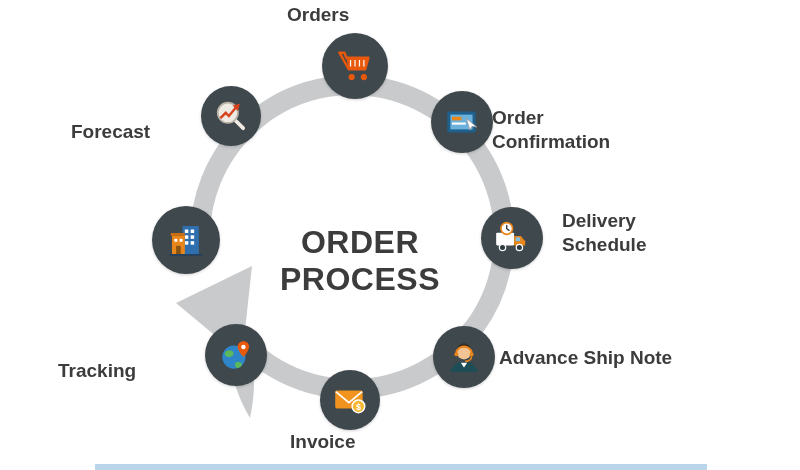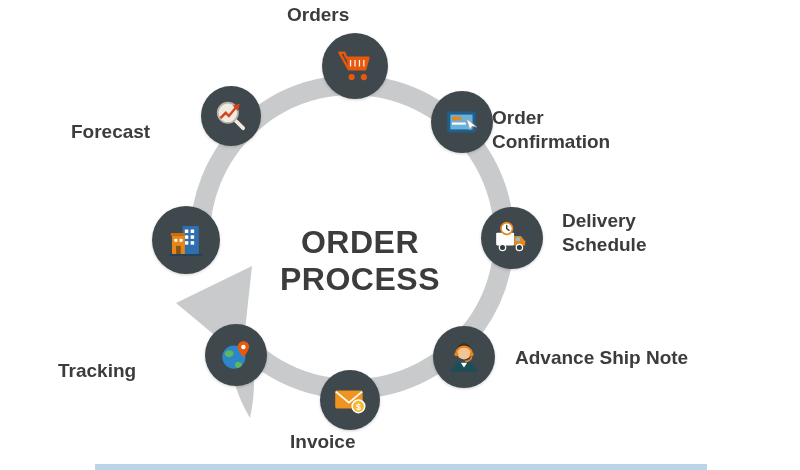--- a/index.html
+++ b/index.html
@@ -151,21 +151,21 @@
       <path d="M19.5 8L26.5 6.5 24.5 13.2 Z" fill="#d8431f"></path>
     </svg>
   </div>
 
   <div class="label center" style="left:287px; top:3px; width:126px;">Orders</div>
 
   <div class="label" style="left:492px; top:86px; width:135px;margin-top:20px;">Order Confirmation</div>
 
   <div class="label" style="left:562px; top:209px; width:110px;">Delivery Schedule</div>
 
-  <div class="label nowrap" style="left:515px; top:346px; width:210px;">Advance Ship Note</div>
+  <div class="label nowrap" style="left:499px; top:346px; width:210px;">Advance Ship Note</div>
 
   <div class="label center" style="left:290px; top:430px; width:120px;">Invoice</div>
 
   <div class="label right" style="left:58px; top:344px; width:110px;">Tracking</div>
 
   <div class="label right" style="left:71px; top:105px; width:110px;">Forecast</div>
 
   <div class="strip"></div>
 
 </div>

